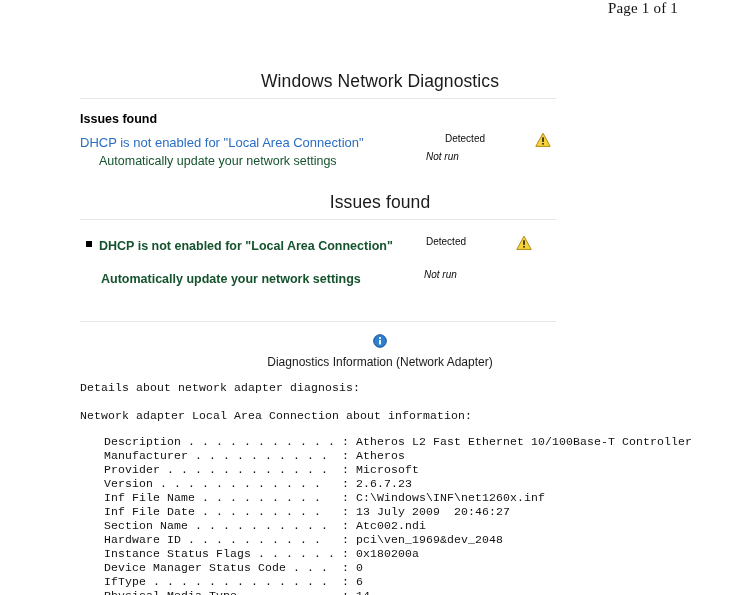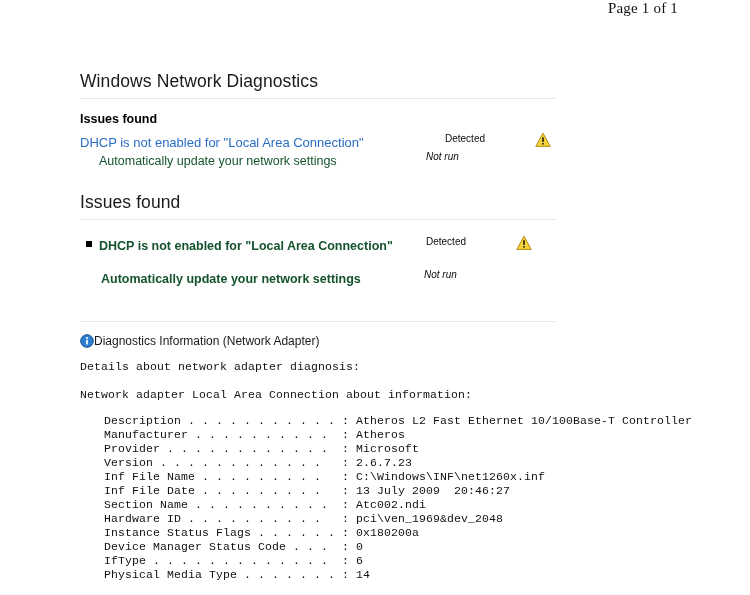--- a/index.html
+++ b/index.html
@@ -43,20 +43,21 @@
   }
 
   
   .sec-heading {
     font-size: 17.5px;
     font-weight: 400;
     color: #1a1a1a;
     letter-spacing: 0.1px;
     line-height: 22px;
     margin: 0;
+    text-align: center;
   }
   .rule {
     width: 476px;
     height: 1px;
     background: #e6e6e6;
     margin-top: 6px;
   }
 
   
   .sub-heading {
@@ -124,20 +125,22 @@
     font-size: 11.5px;
     line-height: 14px;
     color: #111;
     white-space: pre;
     letter-spacing: 0.1px;
   }
 
   .info-line {
     display: flex;
     align-items: center;
+    gap: 7px;
+    flex-direction: column;
   }
   .info-text {
     font-size: 12px;
     color: #1a1a1a;
   }
 
   
   svg { display: block; }
 </style>
 </head>

